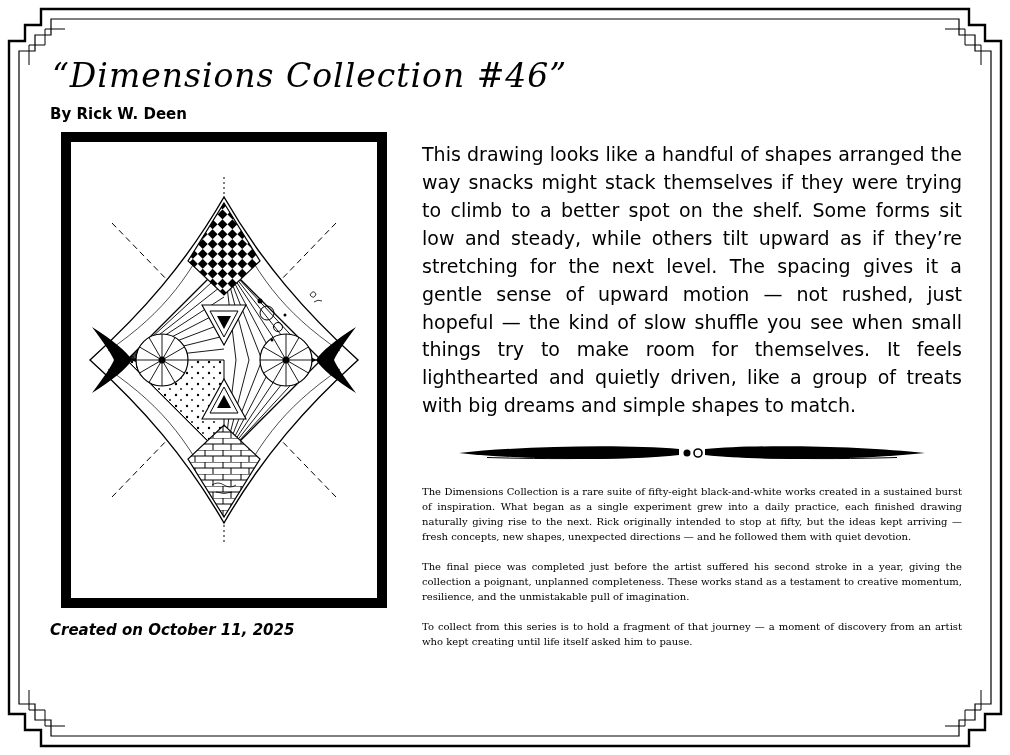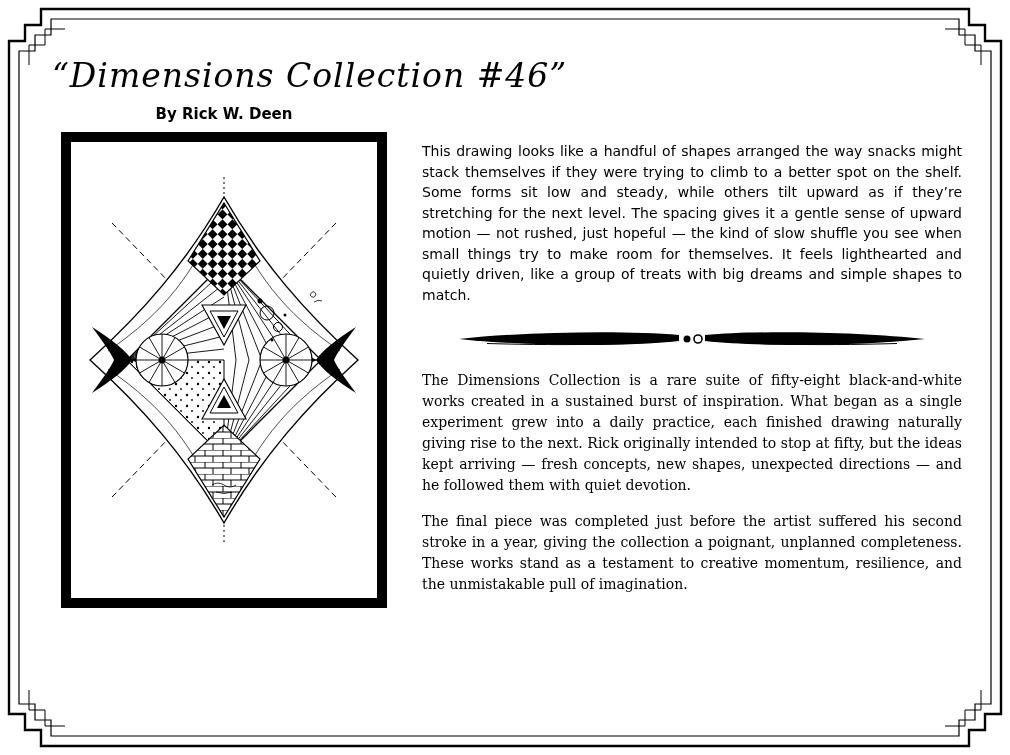--- a/index.html
+++ b/index.html
@@ -16,39 +16,39 @@
   .title {
     font-family:"DejaVu Serif", serif;
     font-style:italic;
     font-weight:400;
     font-size:33px;
     letter-spacing:1px;
     margin:0 0 6px 2px;
     white-space:nowrap;
   }
   .columns { display:flex; margin-top:10px; }
-  .left-col { width:348px; flex:0 0 348px; text-align:center; }
+  .left-col { width:348px; flex:0 0 348px; }
   .byline { font-size:15px; font-weight:700; margin:0 0 9px 0; }
   .art-frame {
     margin:0 auto;
     width:306px; height:456px;
     border:10px solid #000;
     background:#fff;
     display:flex; align-items:center; justify-content:center;
   }
   .caption { font-size:15px; font-weight:700; font-style:italic; line-height:1.55; margin-top:11px; }
   .right-col { flex:1; margin-left:24px; margin-top:36px; text-align:justify; }
   .para-sans {
     font-family:"DejaVu Sans", sans-serif;
-    font-size:14px; line-height:1.47;
+    font-size:19px; line-height:1.47;
     margin:0 0 14px 0;
   }
   .para-serif {
     font-family:"DejaVu Serif", serif;
-    font-size:14px; line-height:1.5;
+    font-size:10px; line-height:1.5;
     margin:0 0 15px 0;
   }
   .divider-wrap { display:flex; justify-content:center; margin:22px 0 20px 0; }
 </style>
 </head>
 <body>
 
 <div class="page">
 
   <svg class="border-svg" viewBox="0 0 1010 755" aria-hidden="true">
@@ -156,36 +156,38 @@
                 <path d="M236,145 q3,-6 6,-1 q-2,6 -6,1"></path>
                 <path d="M240,152 q4,-3 8,-1"></path>
                 <path d="M138,335 q6,-4 12,0 q6,4 12,0"></path>
                 <path d="M142,342 q8,3 16,0"></path>
               </g>
             </g>
           </svg>
         </div>
 
         <div class="caption">
+          <div>Created on October 11, 2025</div>
         </div>
       </div>
 
       <div class="right-col">
         <p class="para-sans">This drawing looks like a handful of shapes arranged the way snacks might stack themselves if they were trying to climb to a better spot on the shelf. Some forms sit low and steady, while others tilt upward as if they’re stretching for the next level. The spacing gives it a gentle sense of upward motion — not rushed, just hopeful — the kind of slow shuffle you see when small things try to make room for themselves. It feels lighthearted and quietly driven, like a group of treats with big dreams and simple shapes to match.</p>
 
         <div class="divider-wrap">
           <svg width="478" height="22" viewBox="0 0 478 22" aria-hidden="true">
             <path d="M6,11 C70,4 170,2 226,7 L226,13 C170,19 70,18 6,11 Z" fill="#000"></path>
             <path d="M472,11 C408,4 308,2 252,7 L252,13 C308,19 408,18 472,11 Z" fill="#000"></path>
             <path d="M34,15.5 C120,18 190,16 224,12" stroke="#000" stroke-width="1" fill="none"></path>
             <path d="M444,15.5 C358,18 288,16 254,12" stroke="#000" stroke-width="1" fill="none"></path>
             <circle cx="234" cy="11" r="3.5" fill="#000"></circle>
             <circle cx="245" cy="11" r="4" fill="none" stroke="#000" stroke-width="1.6"></circle>
           </svg>
         </div>
 
         <p class="para-serif">The Dimensions Collection is a rare suite of fifty-eight black-and-white works created in a sustained burst of inspiration. What began as a single experiment grew into a daily practice, each finished drawing naturally giving rise to the next. Rick originally intended to stop at fifty, but the ideas kept arriving — fresh concepts, new shapes, unexpected directions — and he followed them with quiet devotion.</p>
         <p class="para-serif">The final piece was completed just before the artist suffered his second stroke in a year, giving the collection a poignant, unplanned completeness. These works stand as a testament to creative momentum, resilience, and the unmistakable pull of imagination.</p>
+        <p class="para-serif">To collect from this series is to hold a fragment of that journey — a moment of discovery from an artist who kept creating until life itself asked him to pause.</p>
       </div>
 
     </div>
   </div>
 </div>
 
 </body></html>

